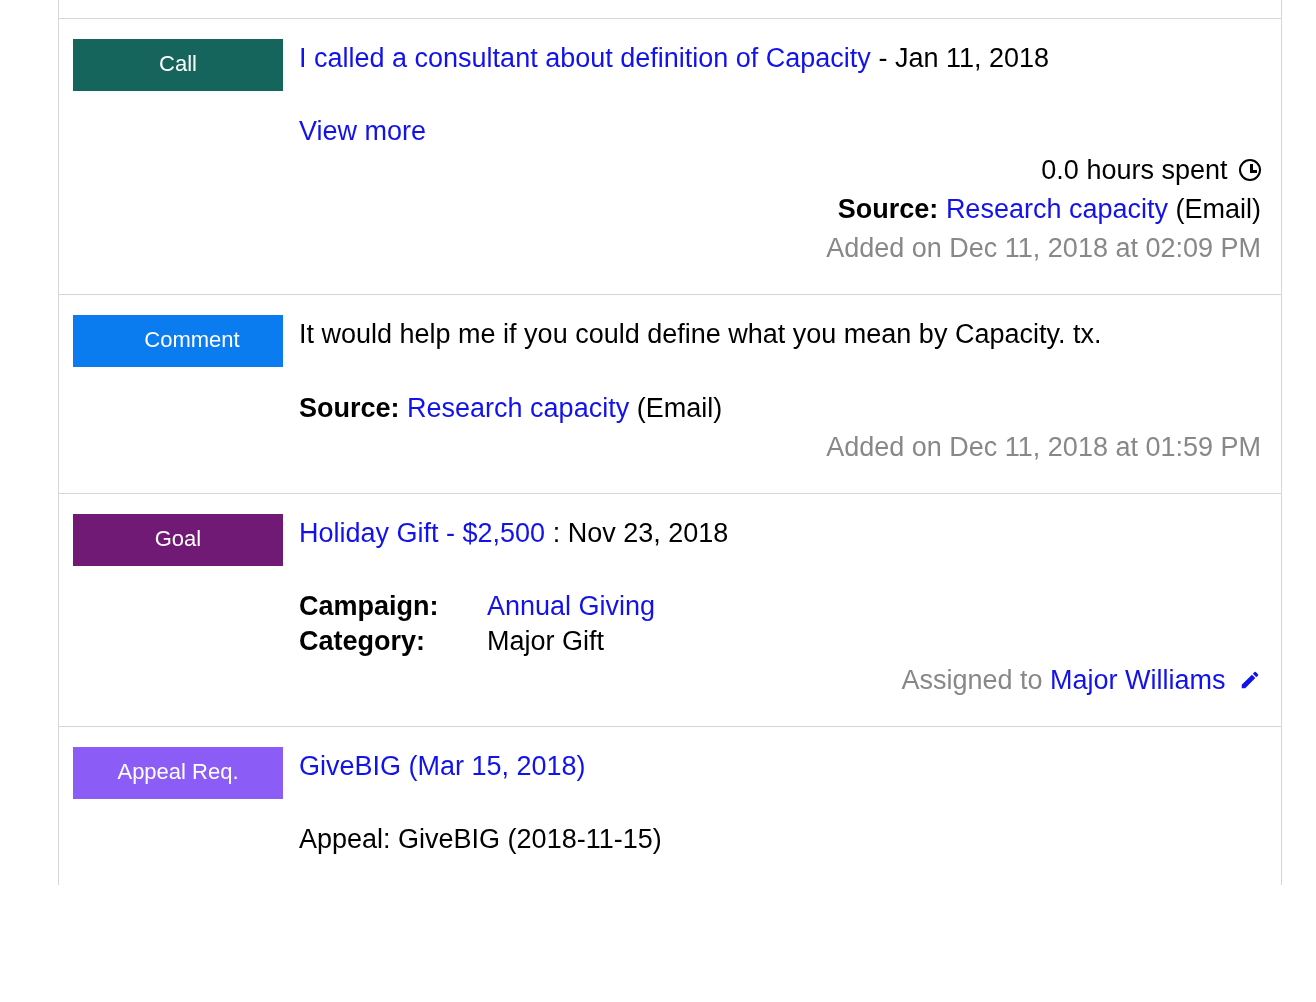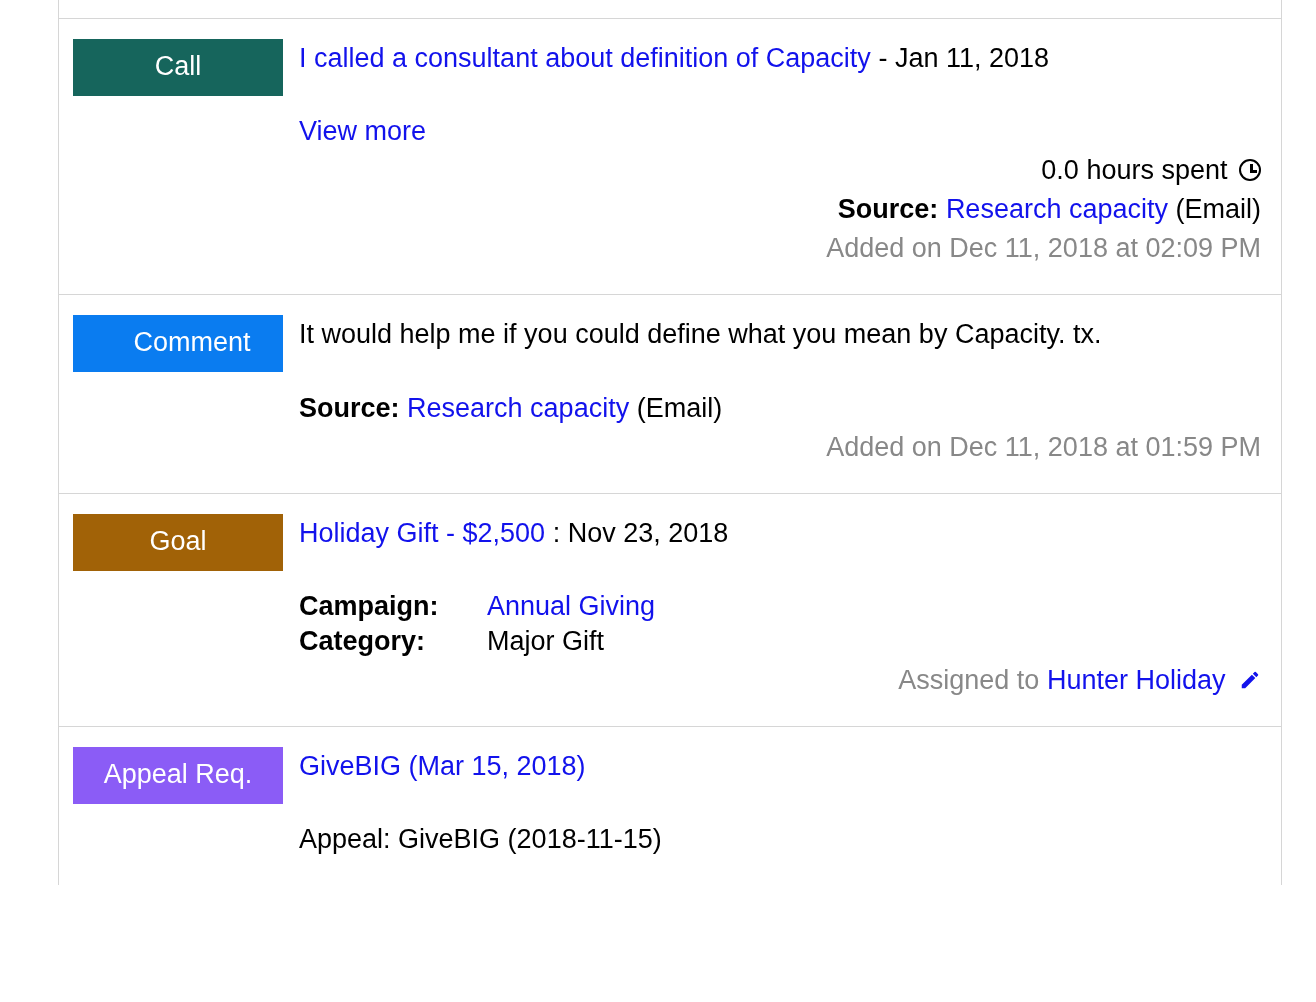--- a/index.html
+++ b/index.html
@@ -25,27 +25,27 @@
   .badge-col {
     width: 240px;
     flex: 0 0 240px;
     padding: 20px 0 0 14px;
   }
   .badge {
     display: inline-block;
     width: 210px;
     text-align: center;
     color: #fff;
-    font-size: 27px;
+    font-size: 22px;
     line-height: 1;
     padding: 14px 0 16px 0;
   }
   .badge.call { background: #16655c; }
   .badge.comment { background: #0a7cf0; padding-left: 28px; }
-  .badge.goal { background: #a16207; }
+  .badge.goal { background: #701a75; }
   .badge.appeal { background: #8b5cf6; }
   .content {
     flex: 1 1 auto;
     padding: 22px 20px 28px 0;
     line-height: 1.3;
   }
   .link { color: #1212ec; text-decoration: none; }
   .muted { color: #888; }
   .mt-sm { margin-top: 4px; text-align: right; }
   .mt { margin-top: 22px; }
@@ -154,21 +154,21 @@
           <a href="#" class="link">Annual Giving</a>
         </div>
       </div>
       <div class="kv-row">
         <div class="kv-key">Category:</div>
         <div class="kv-val">Major Gift</div>
       </div>
       <div class="muted mt-sm">
         <span>Assigned to</span>
         <span> </span>
-        <a href="#" class="link">Hunter Holiday</a>
+        <a href="#" class="link">Major Williams</a>
         <span class="pencil-icon">
           <svg viewBox="0 0 24 24" fill="#1212ec">
               <path d="M3 17.25V21h3.75L17.81 9.94l-3.75-3.75L3 17.25zM20.71 7.04a1 1 0 0 0 0-1.41l-2.34-2.34a1 1 0 0 0-1.41 0l-1.83 1.83 3.75 3.75 1.83-1.83z"></path>
             </svg>
         </span>
       </div>
     </div>
   </div>
 
   <div class="row">

